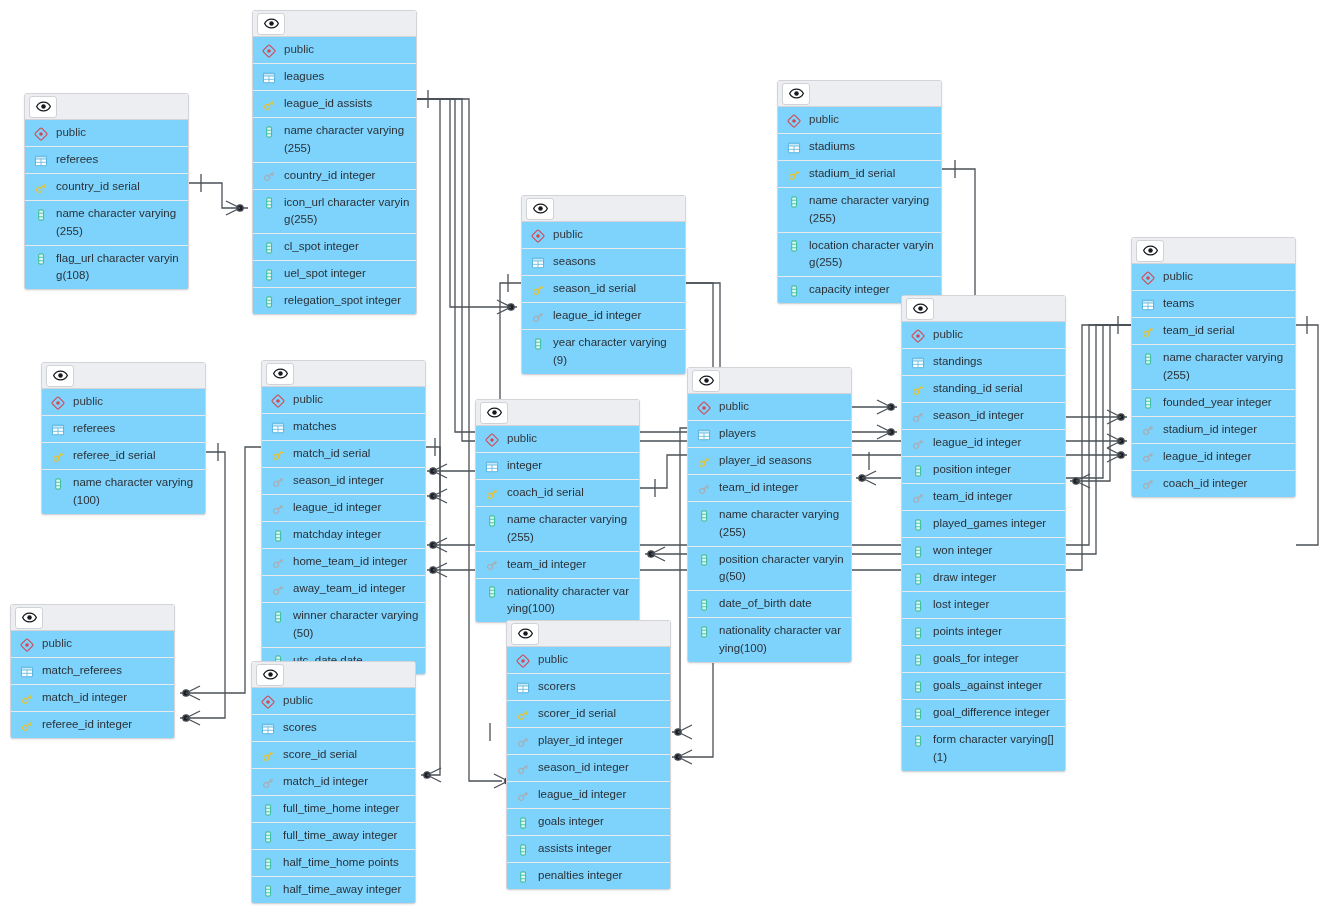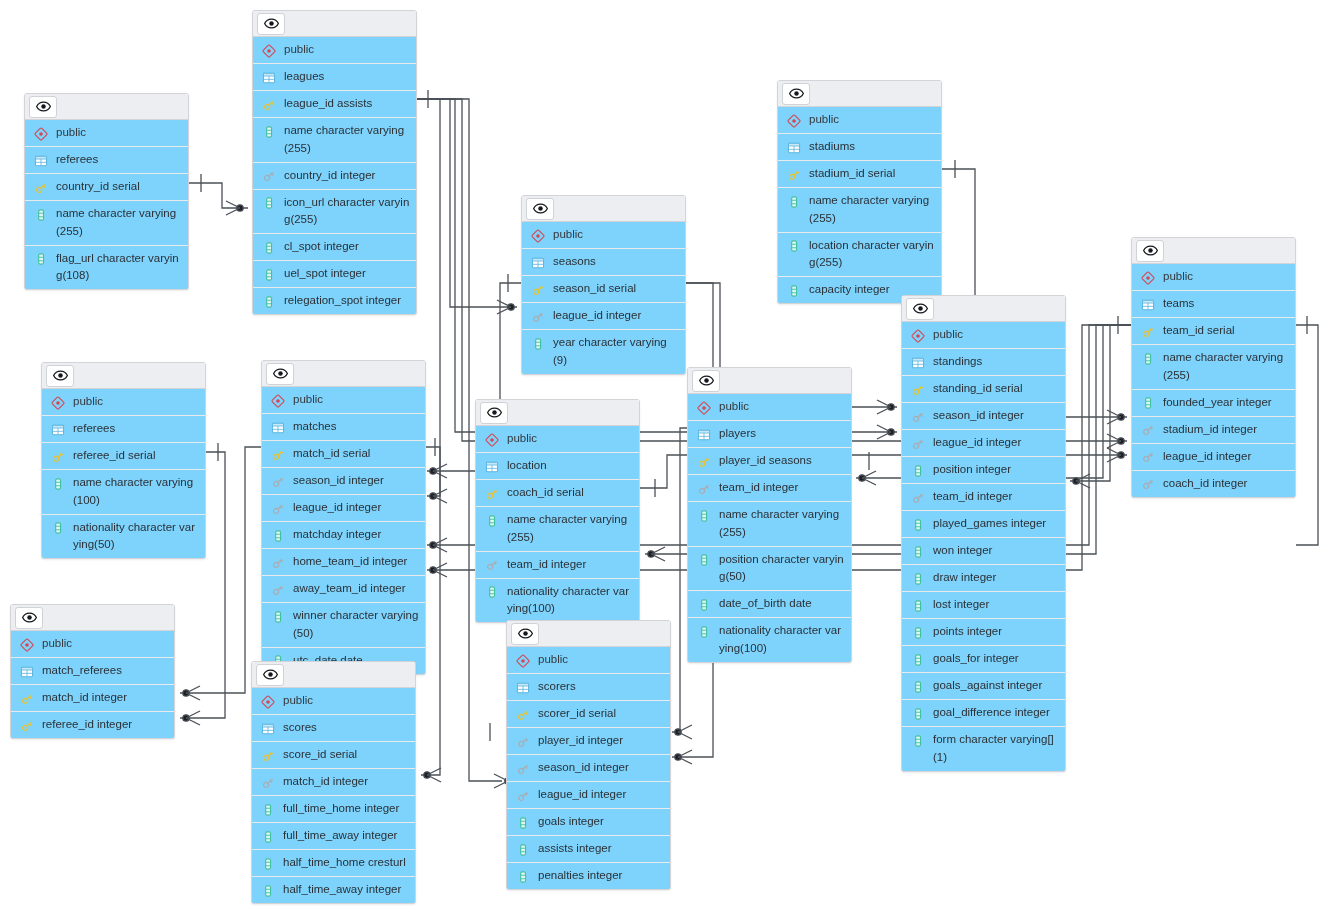--- a/index.html
+++ b/index.html
@@ -958,21 +958,21 @@
         </div>
         <div class="row tname">
           <span class="ico">
             <svg class="i" width="14" height="14" viewBox="0 0 24 24">
               <rect x="2.5" y="4" width="19" height="16" rx="1.6" fill="#ffffff" stroke="#5bb6e0" stroke-width="1.8"></rect>
               <rect x="2.5" y="4" width="19" height="4.6" fill="#cbe8f7" stroke="#5bb6e0" stroke-width="1.4"></rect>
               <line x1="12" y1="8.6" x2="12" y2="20" stroke="#5bb6e0" stroke-width="1.4"></line>
               <line x1="2.5" y1="14.3" x2="21.5" y2="14.3" stroke="#5bb6e0" stroke-width="1.4"></line>
             </svg>
           </span>
-          <span class="lbl">location</span>
+          <span class="lbl">integer</span>
         </div>
         <div class="row col">
           <span class="ico">
             <svg class="i" width="14" height="14" viewBox="0 0 24 24">
               <g transform="rotate(-45 12 12)">
                 <circle cx="7.4" cy="12" r="4.3" fill="none" stroke="#e8c22e" stroke-width="2.1"></circle>
                 <line x1="11.2" y1="12" x2="20.4" y2="12" stroke="#e8c22e" stroke-width="2.1"></line>
                 <line x1="17.4" y1="12" x2="17.4" y2="16.2" stroke="#e8c22e" stroke-width="2.1"></line>
                 <line x1="20.2" y1="12" x2="20.2" y2="15.2" stroke="#e8c22e" stroke-width="2.1"></line>
               </g>
@@ -1184,30 +1184,20 @@
         <div class="row col">
           <span class="ico">
             <svg class="i" width="14" height="14" viewBox="0 0 24 24">
               <rect x="8" y="3.2" width="8.4" height="17.6" rx="2.6" fill="#ddf6ef" stroke="#3fbfa0" stroke-width="1.8"></rect>
               <line x1="8" y1="9" x2="16.4" y2="9" stroke="#3fbfa0" stroke-width="1.5"></line>
               <line x1="8" y1="15" x2="16.4" y2="15" stroke="#3fbfa0" stroke-width="1.5"></line>
             </svg>
           </span>
           <span class="lbl">name character varying(100)</span>
         </div>
-        <div class="row col">
-          <span class="ico">
-            <svg class="i" width="14" height="14" viewBox="0 0 24 24">
-              <rect x="8" y="3.2" width="8.4" height="17.6" rx="2.6" fill="#ddf6ef" stroke="#3fbfa0" stroke-width="1.8"></rect>
-              <line x1="8" y1="9" x2="16.4" y2="9" stroke="#3fbfa0" stroke-width="1.5"></line>
-              <line x1="8" y1="15" x2="16.4" y2="15" stroke="#3fbfa0" stroke-width="1.5"></line>
-            </svg>
-          </span>
-          <span class="lbl">nationality character varying(50)</span>
-        </div>
       </div>
       <div class="tbl" style="left: 10px; top: 604px; width: 165px;">
         <div class="tbl-head">
           <div class="eye-btn">
             <svg class="i" width="15" height="15" viewBox="0 0 24 24">
               <path d="M12 5C6.5 5 2.3 9.2 1 12c1.3 2.8 5.5 7 11 7s9.7-4.2 11-7c-1.3-2.8-5.5-7-11-7z" fill="none" stroke="#15181c" stroke-width="2"></path>
               <circle cx="12" cy="12" r="3.6" fill="#15181c"></circle>
             </svg>
           </div>
         </div>
@@ -1334,21 +1324,21 @@
           <span class="lbl">full_time_away integer</span>
         </div>
         <div class="row col">
           <span class="ico">
             <svg class="i" width="14" height="14" viewBox="0 0 24 24">
               <rect x="8" y="3.2" width="8.4" height="17.6" rx="2.6" fill="#ddf6ef" stroke="#3fbfa0" stroke-width="1.8"></rect>
               <line x1="8" y1="9" x2="16.4" y2="9" stroke="#3fbfa0" stroke-width="1.5"></line>
               <line x1="8" y1="15" x2="16.4" y2="15" stroke="#3fbfa0" stroke-width="1.5"></line>
             </svg>
           </span>
-          <span class="lbl">half_time_home cresturl</span>
+          <span class="lbl">half_time_home points</span>
         </div>
         <div class="row col">
           <span class="ico">
             <svg class="i" width="14" height="14" viewBox="0 0 24 24">
               <rect x="8" y="3.2" width="8.4" height="17.6" rx="2.6" fill="#ddf6ef" stroke="#3fbfa0" stroke-width="1.8"></rect>
               <line x1="8" y1="9" x2="16.4" y2="9" stroke="#3fbfa0" stroke-width="1.5"></line>
               <line x1="8" y1="15" x2="16.4" y2="15" stroke="#3fbfa0" stroke-width="1.5"></line>
             </svg>
           </span>
           <span class="lbl">half_time_away integer</span>

